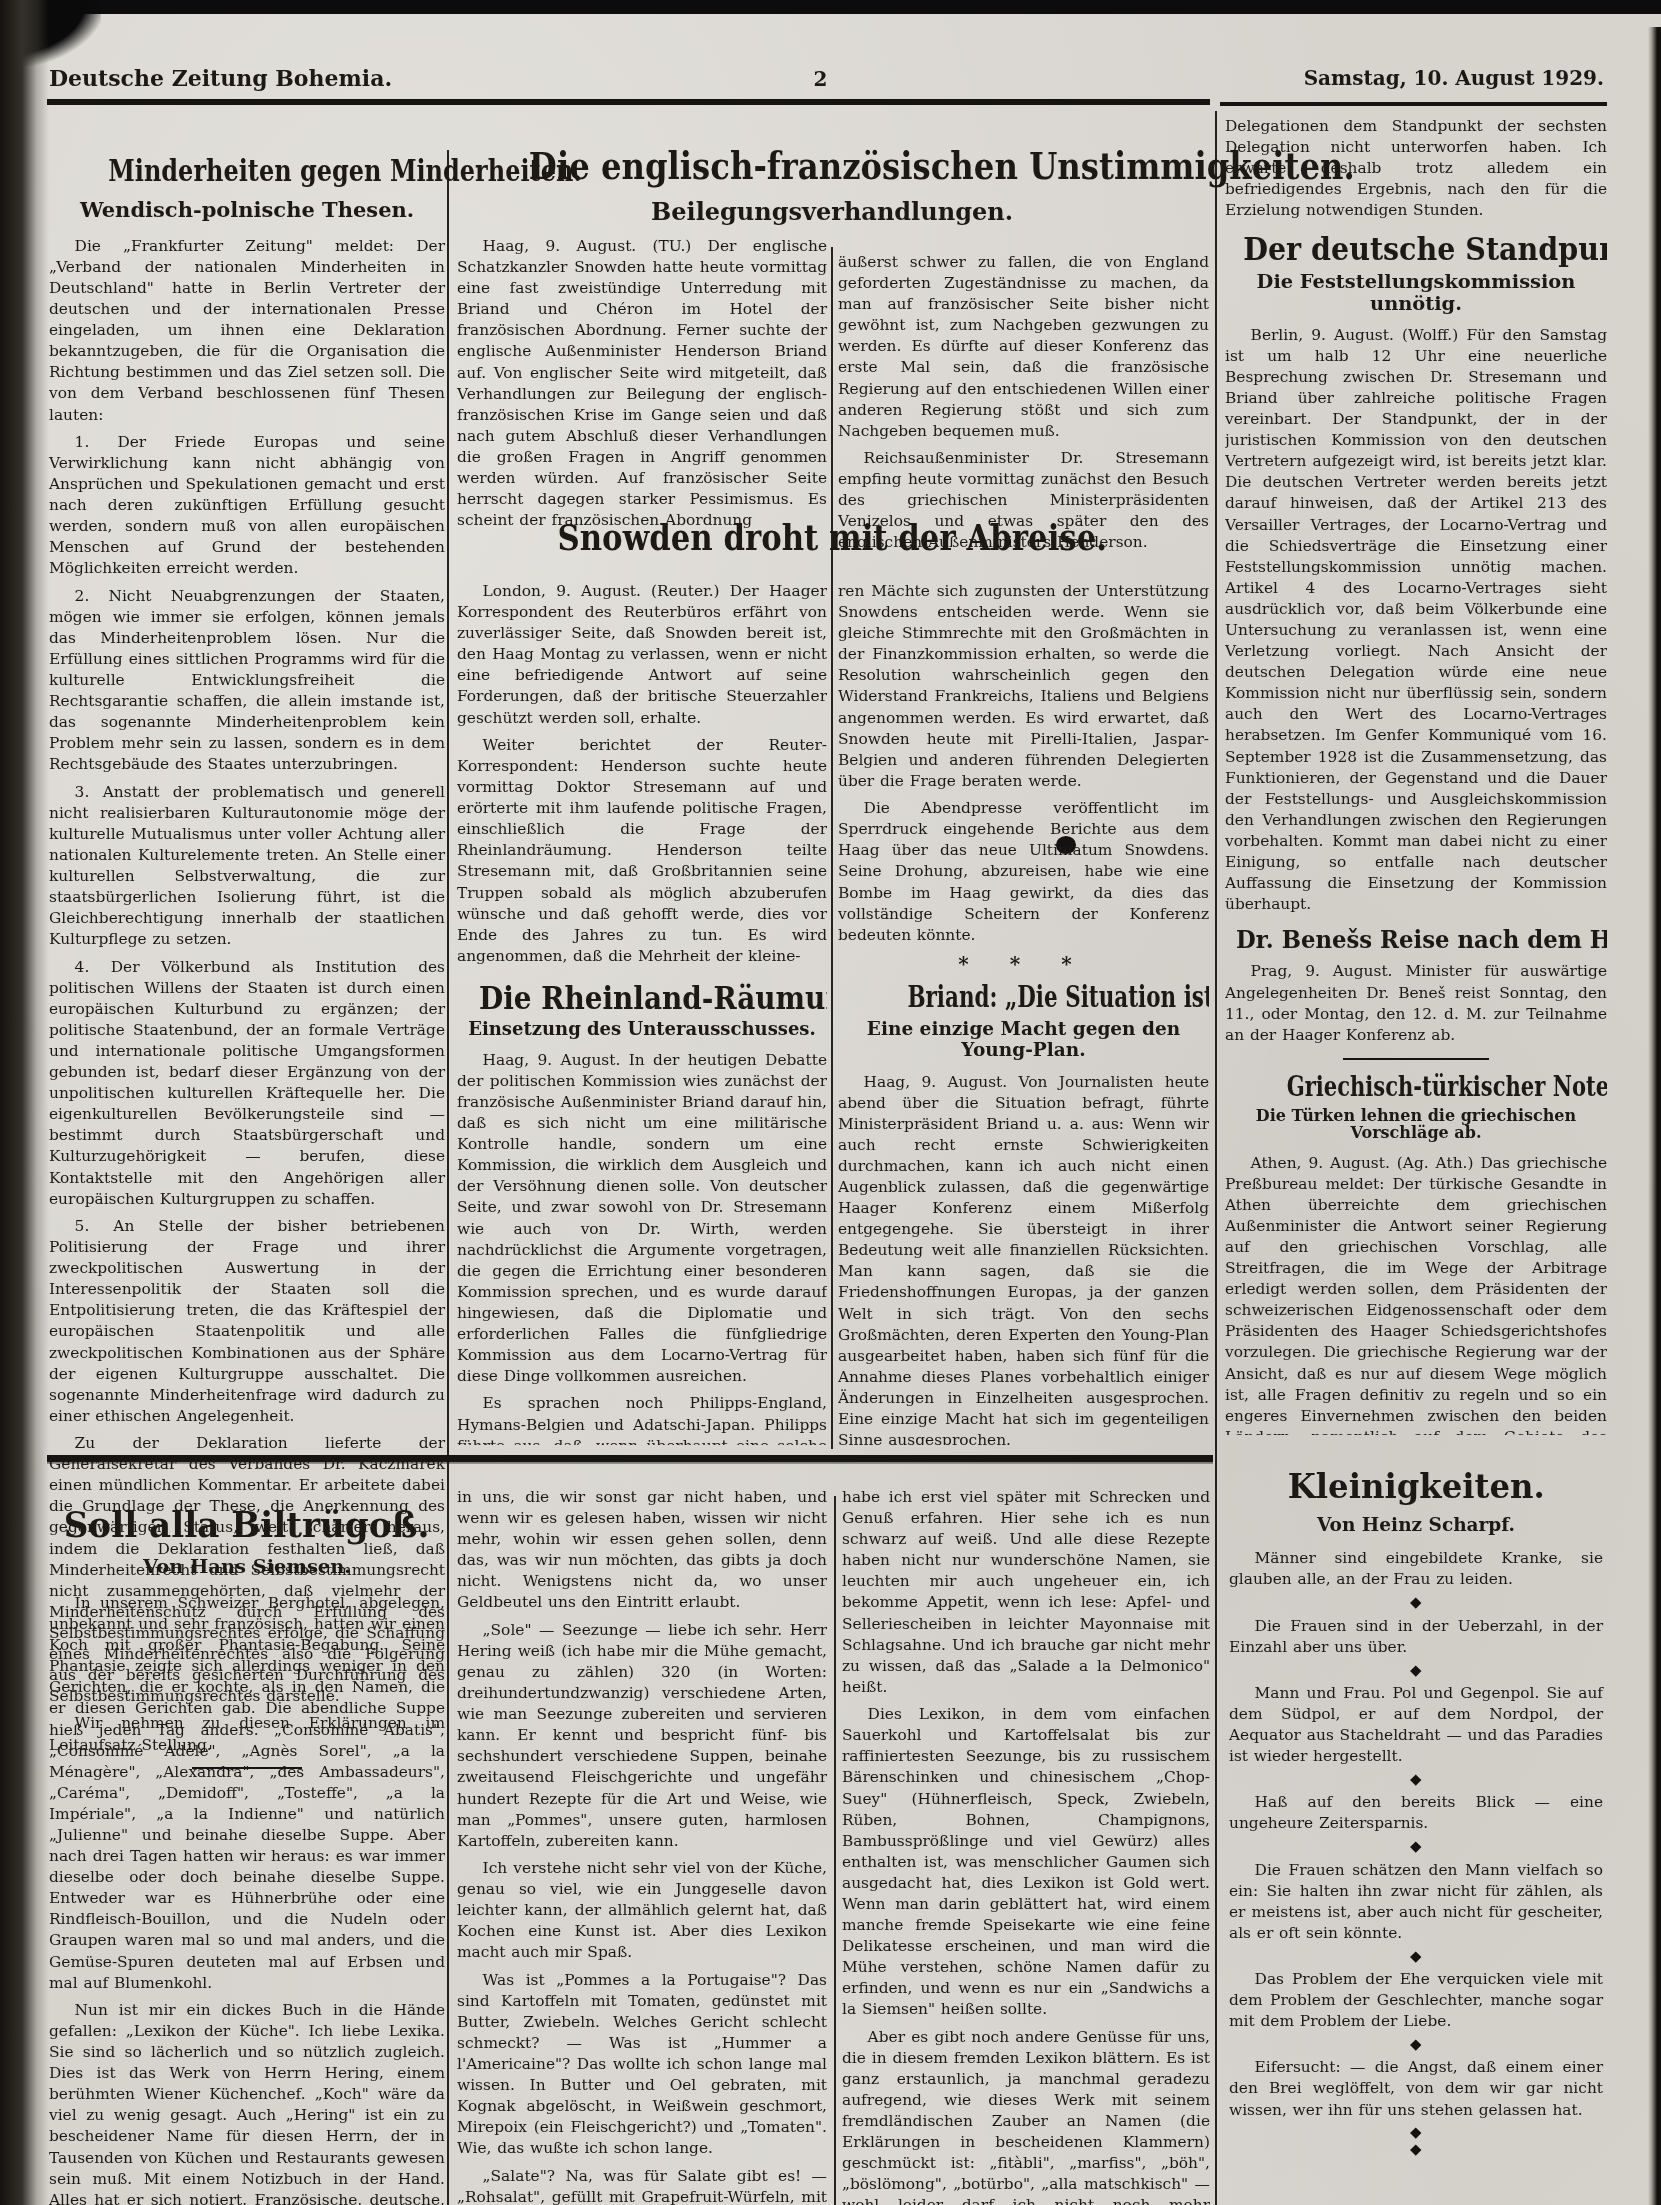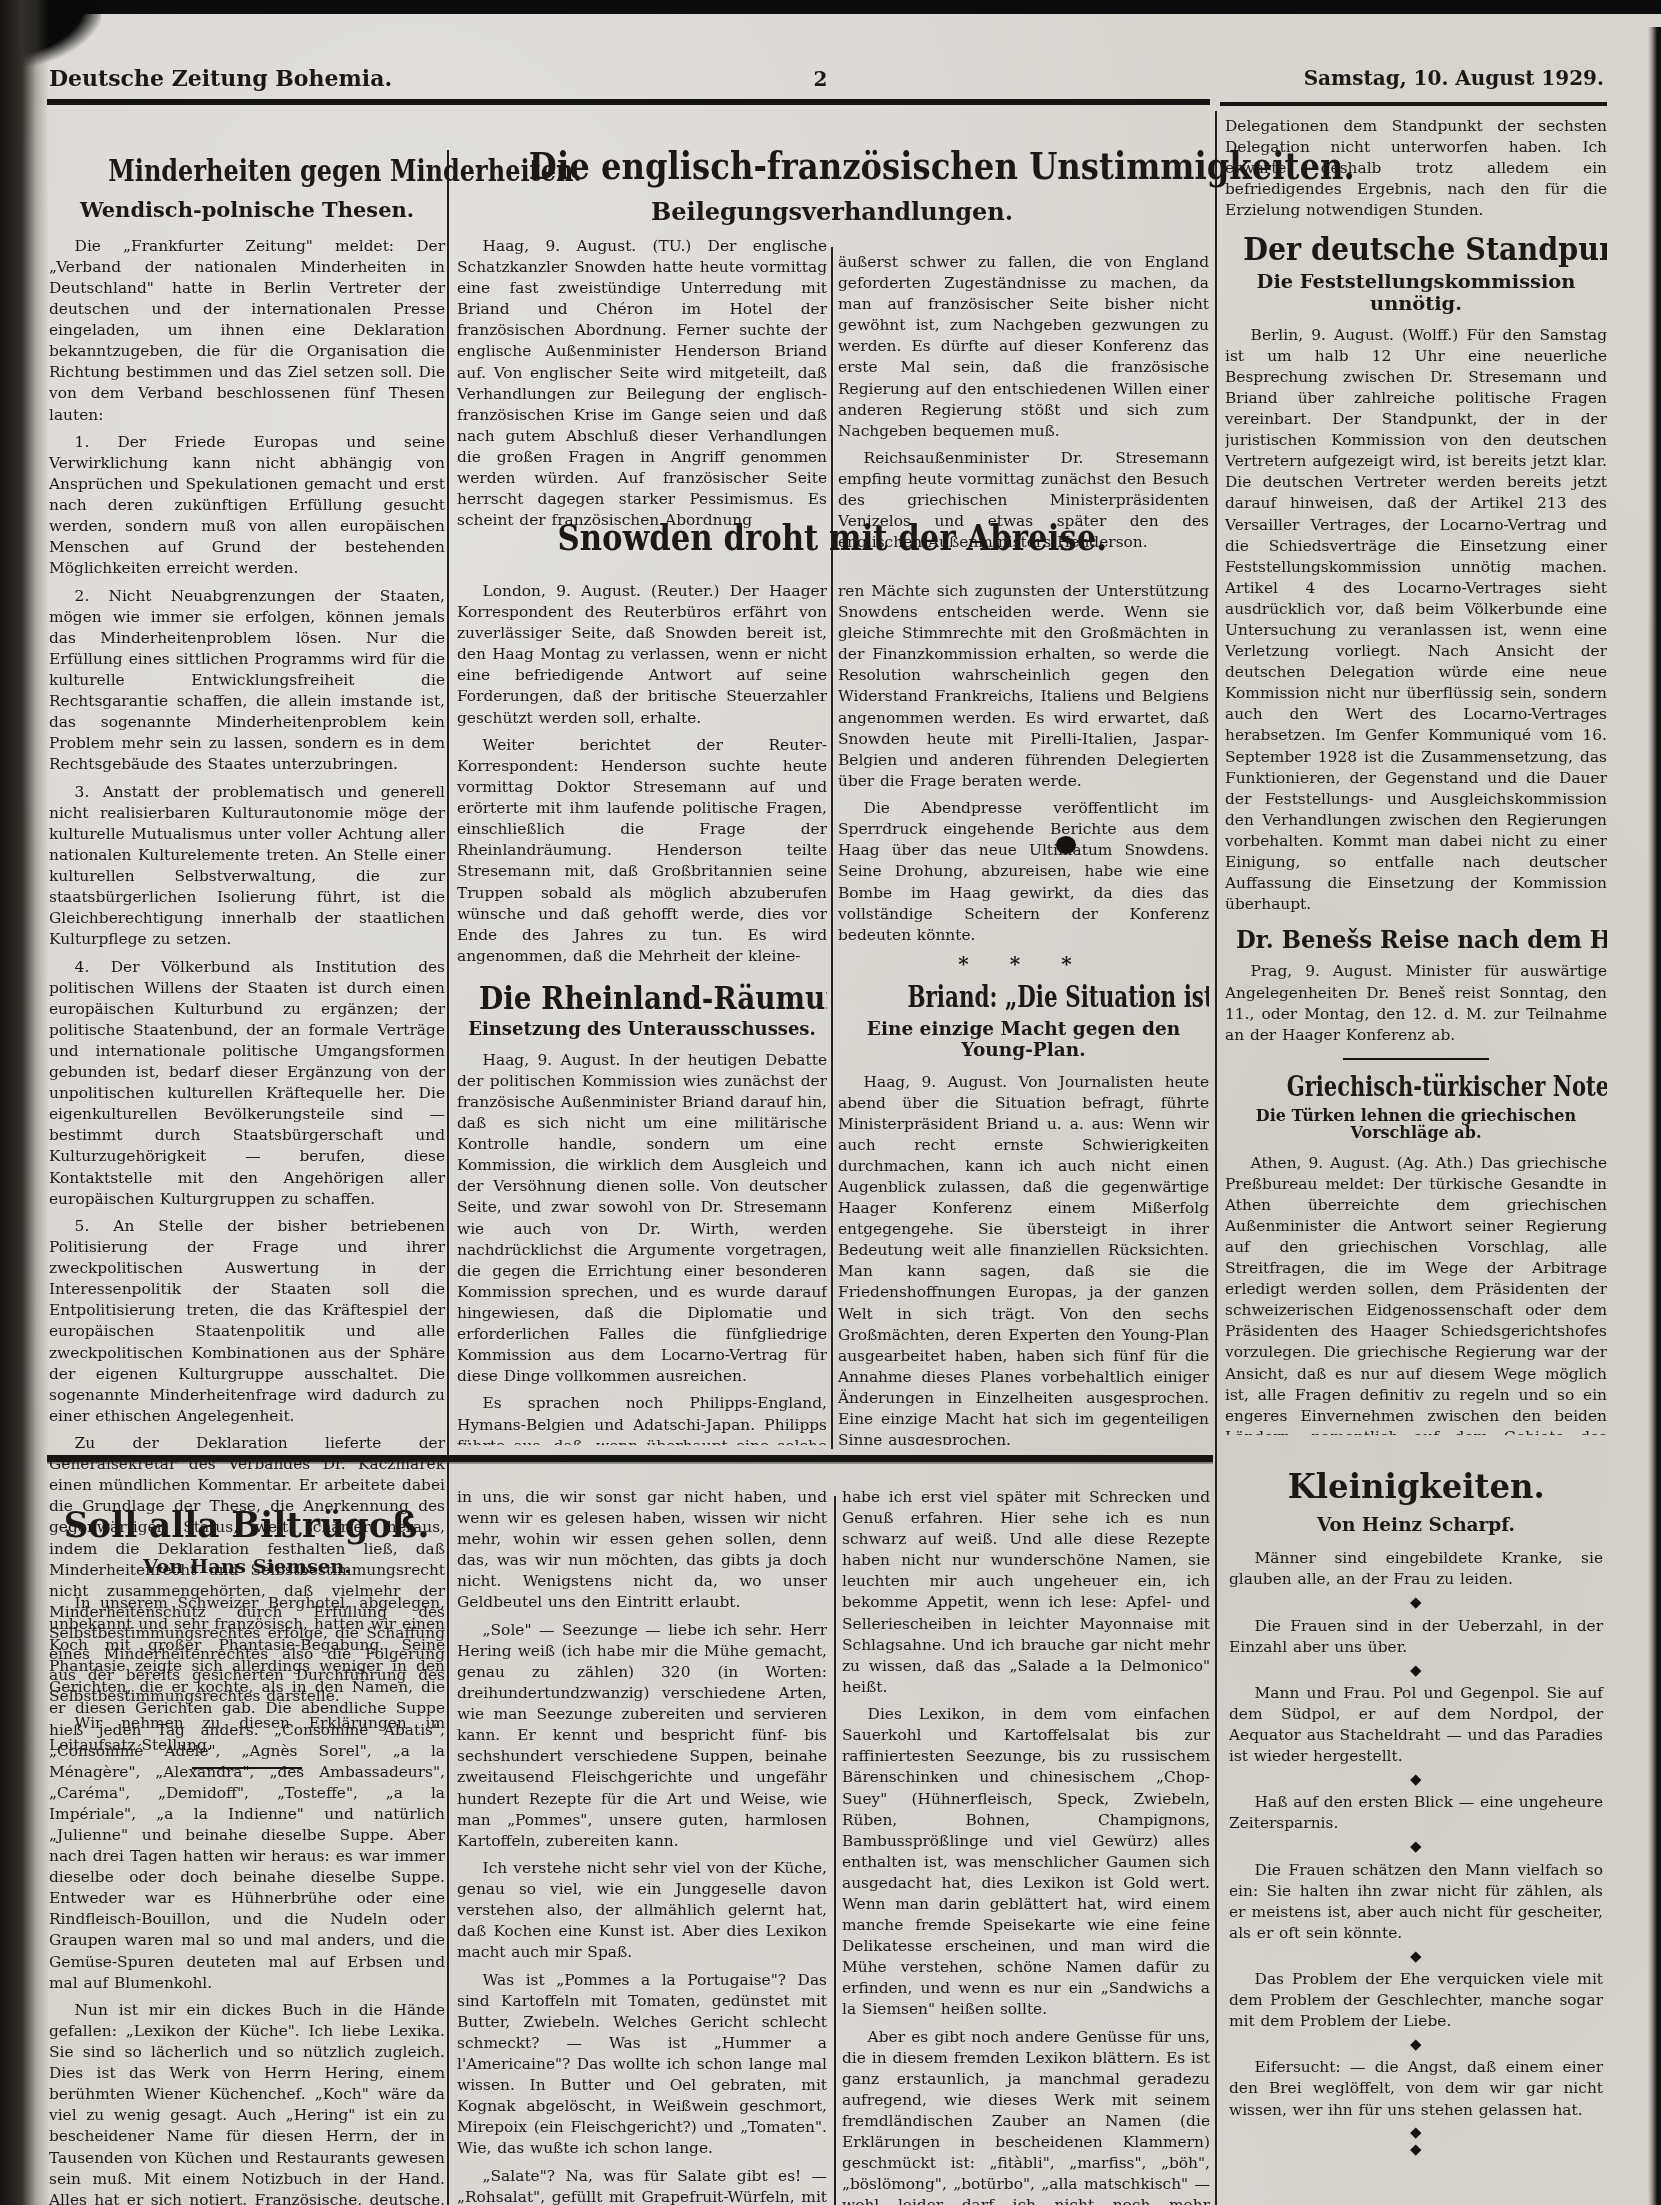--- a/index.html
+++ b/index.html
@@ -129,41 +129,41 @@
   <div class="headline hwrap" style="font-size:36px;margin-top:7px;"><span class="condense" style="transform:scaleX(.95);">Soll alla Biltrügoß.</span></div>
   <div class="byline" style="font-size:19.4px;margin:11.5px 0 15px 0;">Von Hans Siemsen.</div>
   <div class="para">In unserem Schweizer Berghotel, abgelegen, unbekannt und sehr französisch, hatten wir einen Koch mit großer Phantasie-Begabung. Seine Phantasie zeigte sich allerdings weniger in den Gerichten, die er kochte, als in den Namen, die er diesen Gerichten gab. Die abendliche Suppe hieß jeden Tag anders. „Consommé Abatis", „Consommé Adèle", „Agnès Sorel", „a la Ménagère", „Alexandra", „des Ambassadeurs", „Caréma", „Demidoff", „Tosteffe", „a la Impériale", „a la Indienne" und natürlich „Julienne" und beinahe dieselbe Suppe. Aber nach drei Tagen hatten wir heraus: es war immer dieselbe oder doch beinahe dieselbe Suppe. Entweder war es Hühnerbrühe oder eine Rindfleisch-Bouillon, und die Nudeln oder Graupen waren mal so und mal anders, und die Gemüse-Spuren deuteten mal auf Erbsen und mal auf Blumenkohl.</div>
   <div class="para">Nun ist mir ein dickes Buch in die Hände gefallen: „Lexikon der Küche". Ich liebe Lexika. Sie sind so lächerlich und so nützlich zugleich. Dies ist das Werk von Herrn Hering, einem berühmten Wiener Küchenchef. „Koch" wäre da viel zu wenig gesagt. Auch „Hering" ist ein zu bescheidener Name für diesen Herrn, der in Tausenden von Küchen und Restaurants gewesen sein muß. Mit einem Notizbuch in der Hand. Alles hat er sich notiert. Französische, deutsche, englische, russische, amerikanische, nationale und internationale, ja westfälische und schwäbische, mailändische Gerichte — er hat alle auseinandergehalten.</div>
 
 </div>
 
 <div class="col" style="left:457px;top:1487px;width:370px;height:781px;overflow:hidden;">
   <div class="para cont">in uns, die wir sonst gar nicht haben, und wenn wir es gelesen haben, wissen wir nicht mehr, wohin wir essen gehen sollen, denn das, was wir nun möchten, das gibts ja doch nicht. Wenigstens nicht da, wo unser Geldbeutel uns den Eintritt erlaubt.</div>
   <div class="para">„Sole" — Seezunge — liebe ich sehr. Herr Hering weiß (ich habe mir die Mühe gemacht, genau zu zählen) 320 (in Worten: dreihundertundzwanzig) verschiedene Arten, wie man Seezunge zubereiten und servieren kann. Er kennt und bespricht fünf- bis sechshundert verschiedene Suppen, beinahe zweitausend Fleischgerichte und ungefähr hundert Rezepte für die Art und Weise, wie man „Pommes", unsere guten, harmlosen Kartoffeln, zubereiten kann.</div>
-  <div class="para">Ich verstehe nicht sehr viel von der Küche, genau so viel, wie ein Junggeselle davon verstehen also, der allmählich gelernt hat, daß Kochen eine Kunst ist. Aber dies Lexikon macht auch mir Spaß.</div>
+  <div class="para">Ich verstehe nicht sehr viel von der Küche, genau so viel, wie ein Junggeselle davon leichter kann, der allmählich gelernt hat, daß Kochen eine Kunst ist. Aber dies Lexikon macht auch mir Spaß.</div>
   <div class="para">Was ist „Pommes a la Portugaise"? Das sind Kartoffeln mit Tomaten, gedünstet mit Butter, Zwiebeln. Welches Gericht schlecht schmeckt? — Was ist „Hummer a l'Americaine"? Das wollte ich schon lange mal wissen. In Butter und Oel gebraten, mit Kognak abgelöscht, in Weißwein geschmort, Mirepoix (ein Fleischgericht?) und „Tomaten". Wie, das wußte ich schon lange.</div>
   <div class="para">„Salate"? Na, was für Salate gibt es! — „Rohsalat", gefüllt mit Grapefruit-Würfeln, mit Nüssen und Hühnerbrust, Kirschen und Traubenbeeren — „Madeira", „Orangensalat", „Grapefruit", „Apfelsinen", „Alexandra", „Alice", Kopf- und Feldsalat, Sellerie, Chicorée-, Gurken-, Tomaten-, Kartoffel-, Fisch- und Geflügelsalat, Nüsse und Weintrauben hinzunehmen könnte.</div>
 </div>
 
 <div class="col" style="left:842px;top:1487px;width:368px;height:781px;overflow:hidden;">
   <div class="para cont">habe ich erst viel später mit Schrecken und Genuß erfahren. Hier sehe ich es nun schwarz auf weiß. Und alle diese Rezepte haben nicht nur wunderschöne Namen, sie leuchten mir auch ungeheuer ein, ich bekomme Appetit, wenn ich lese: Apfel- und Selleriescheiben in leichter Mayonnaise mit Schlagsahne. Und ich brauche gar nicht mehr zu wissen, daß das „Salade a la Delmonico" heißt.</div>
   <div class="para">Dies Lexikon, in dem vom einfachen Sauerkohl und Kartoffelsalat bis zur raffiniertesten Seezunge, bis zu russischem Bärenschinken und chinesischem „Chop-Suey" (Hühnerfleisch, Speck, Zwiebeln, Rüben, Bohnen, Champignons, Bambussprößlinge und viel Gewürz) alles enthalten ist, was menschlicher Gaumen sich ausgedacht hat, dies Lexikon ist Gold wert. Wenn man darin geblättert hat, wird einem manche fremde Speisekarte wie eine feine Delikatesse erscheinen, und man wird die Mühe verstehen, schöne Namen dafür zu erfinden, und wenn es nur ein „Sandwichs a la Siemsen" heißen sollte.</div>
   <div class="para">Aber es gibt noch andere Genüsse für uns, die in diesem fremden Lexikon blättern. Es ist ganz erstaunlich, ja manchmal geradezu aufregend, wie dieses Werk mit seinem fremdländischen Zauber an Namen (die Erklärungen in bescheidenen Klammern) geschmückt ist: „fitàbli", „marfiss", „böh", „böslömong", „botürbo", „alla matschkisch" — wohl leider darf ich nicht noch mehr verraten. Sie sind „biltrügoß" und deutsch, wie eine Seezunge, die „Victor Hugo" heißt. Und damit Sie wissen, was Sie essen: „Geröstet, Weißweinsauce mit geschmolzener Fleischglace und Tomatenpüree, Trüffeln, Champignons" — wie in einem Parfümerie-Laden ist: „des Lobes".</div>
 </div>
 
 <div class="col" style="left:1225px;top:1469px;width:382px;height:789px;overflow:hidden;">
   <div class="headline hwrap" style="font-size:34px;"><span class="condense" style="transform:scaleX(.95);">Kleinigkeiten.</span></div>
   <div class="byline" style="font-size:18.5px;margin:9.7px 0 13.2px 0;">Von Heinz Scharpf.</div>
   <div class="aph">Männer sind eingebildete Kranke, sie glauben alle, an der Frau zu leiden.</div>
   <div class="sepdot"></div>
   <div class="aph">Die Frauen sind in der Ueberzahl, in der Einzahl aber uns über.</div>
   <div class="sepdot"></div>
   <div class="aph">Mann und Frau. Pol und Gegenpol. Sie auf dem Südpol, er auf dem Nordpol, der Aequator aus Stacheldraht — und das Paradies ist wieder hergestellt.</div>
   <div class="sepdot"></div>
-  <div class="aph">Haß auf den ersten Blick — eine ungeheure Zeitersparnis.</div>
+  <div class="aph">Haß auf den bereits Blick — eine ungeheure Zeitersparnis.</div>
   <div class="sepdot"></div>
   <div class="aph">Die Frauen schätzen den Mann vielfach so ein: Sie halten ihn zwar nicht für zählen, als er meistens ist, aber auch nicht für gescheiter, als er oft sein könnte.</div>
   <div class="sepdot"></div>
   <div class="aph">Das Problem der Ehe verquicken viele mit dem Problem der Geschlechter, manche sogar mit dem Problem der Liebe.</div>
   <div class="sepdot"></div>
   <div class="aph">Eifersucht: — die Angst, daß einem einer den Brei weglöffelt, von dem wir gar nicht wissen, wer ihn für uns stehen gelassen hat.</div>
   <div class="sepdot"></div>
   <div class="sepdot"></div>
 
 </div>

